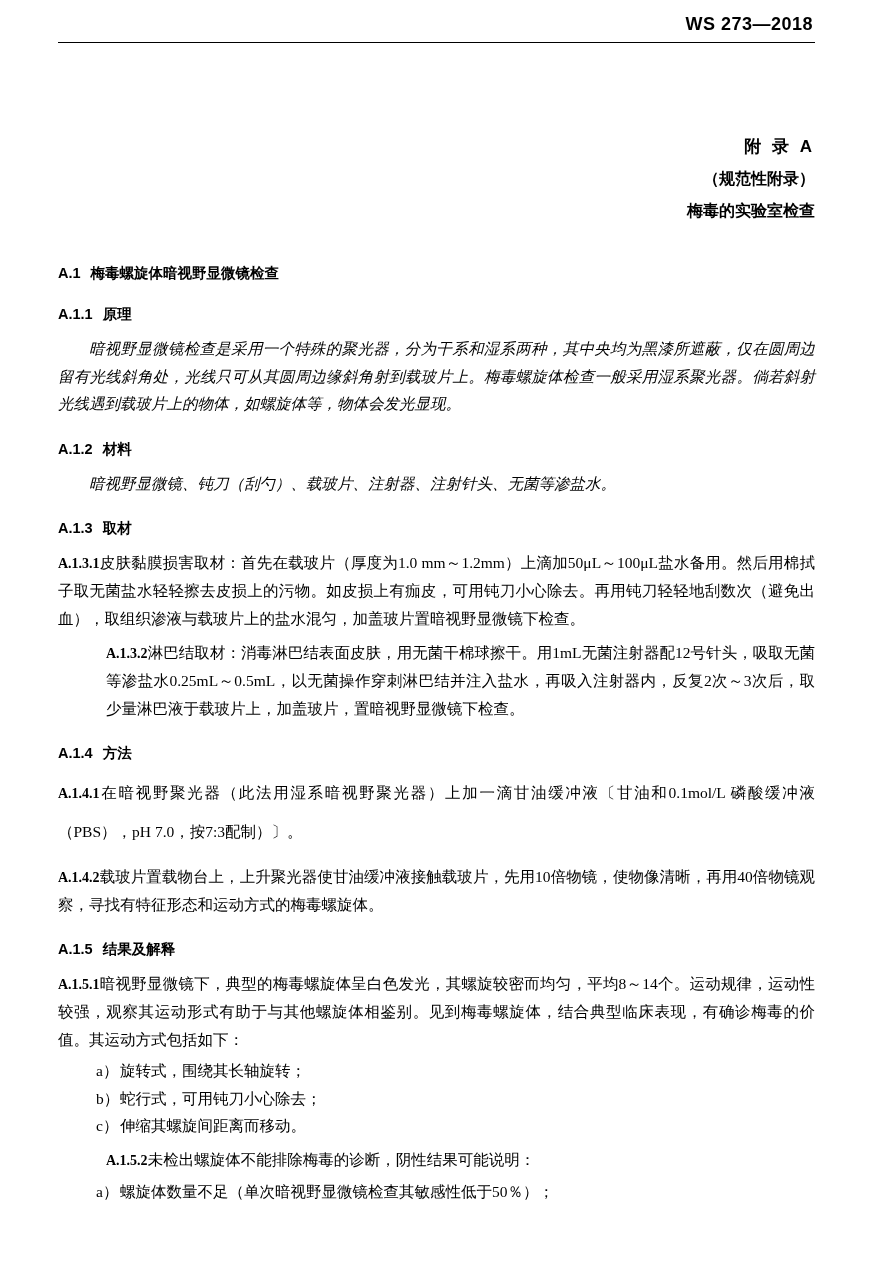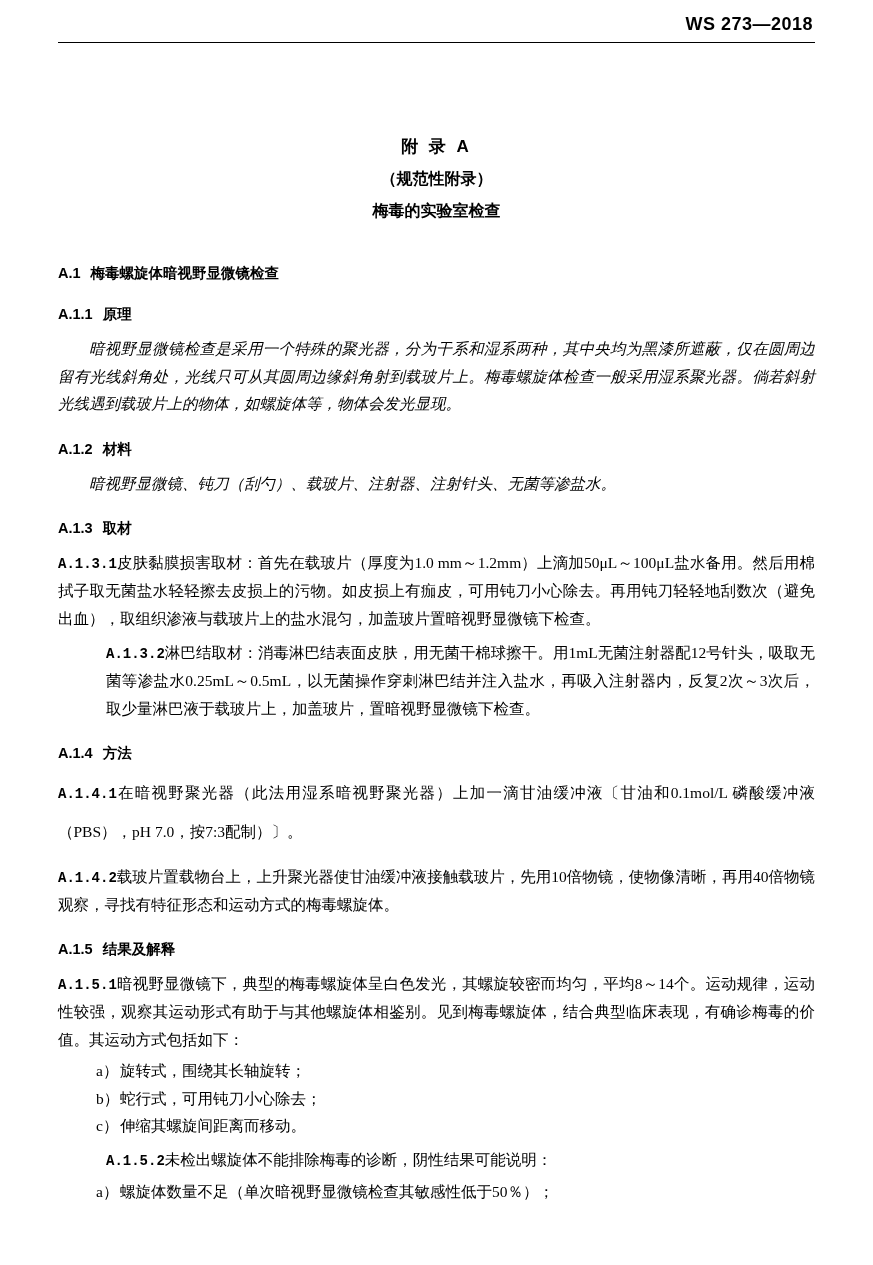--- a/index.html
+++ b/index.html
@@ -30,21 +30,21 @@
     letter-spacing: 0.5px;
     padding-top: 14px;
     padding-right: 2px;
   }
   .header-rule {
     border-top: 1px solid #000;
     margin-top: 7px;
     margin-bottom: 0;
   }
   .annex-title-block {
-    text-align: center;
+    text-align: right;
     margin-top: 92px;
     font-family: "Liberation Sans", sans-serif;
     font-weight: bold;
   }
   .annex-line1 {
     font-size: 17px;
     letter-spacing: 3px;
   }
   .annex-line2 {
     font-size: 16px;
@@ -78,21 +78,21 @@
   }
   p.indent {
     text-indent: 2em;
     font-style: italic;
   }
   p.tight {
     margin-top: 7px;
     margin-left: 48px;
   }
   .numlead {
-    font-family: Liberation Mono, monospace;
+    font-family: Liberation Serif, serif;
     font-weight: bold;
     font-size: 14px;
   }
   ol.alpha {
     list-style: none;
     margin: 4px 0 0 0;
     padding: 0;
   }
   ol.alpha li {
     font-size: 15.5px;

